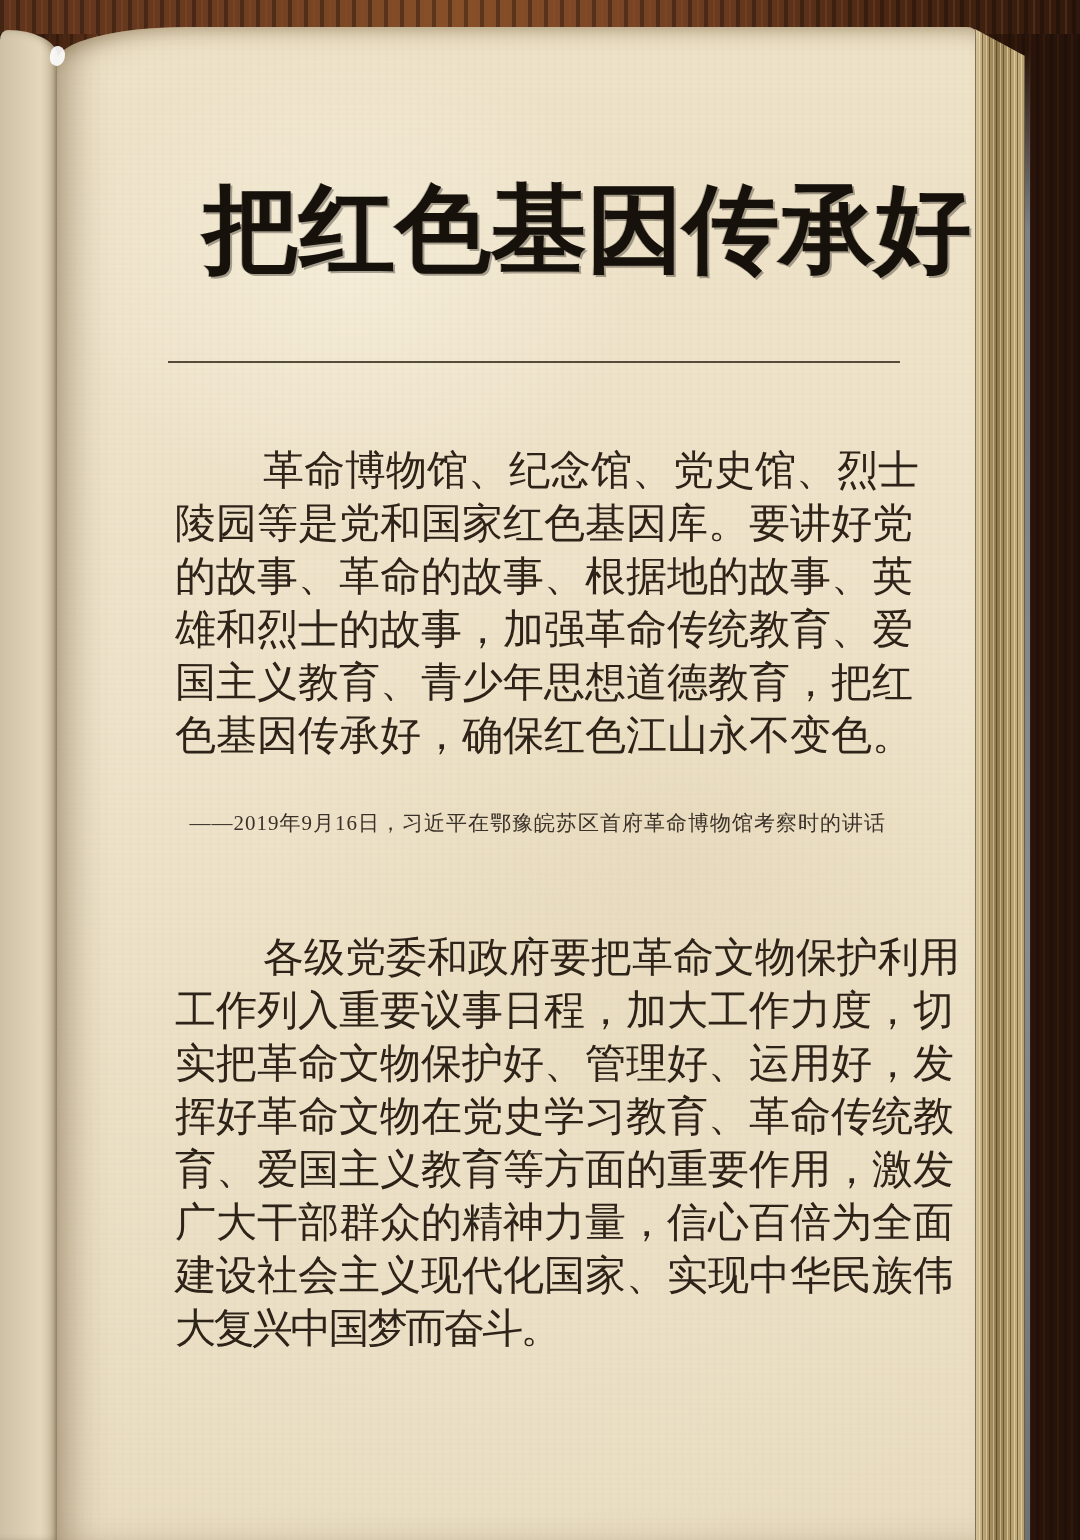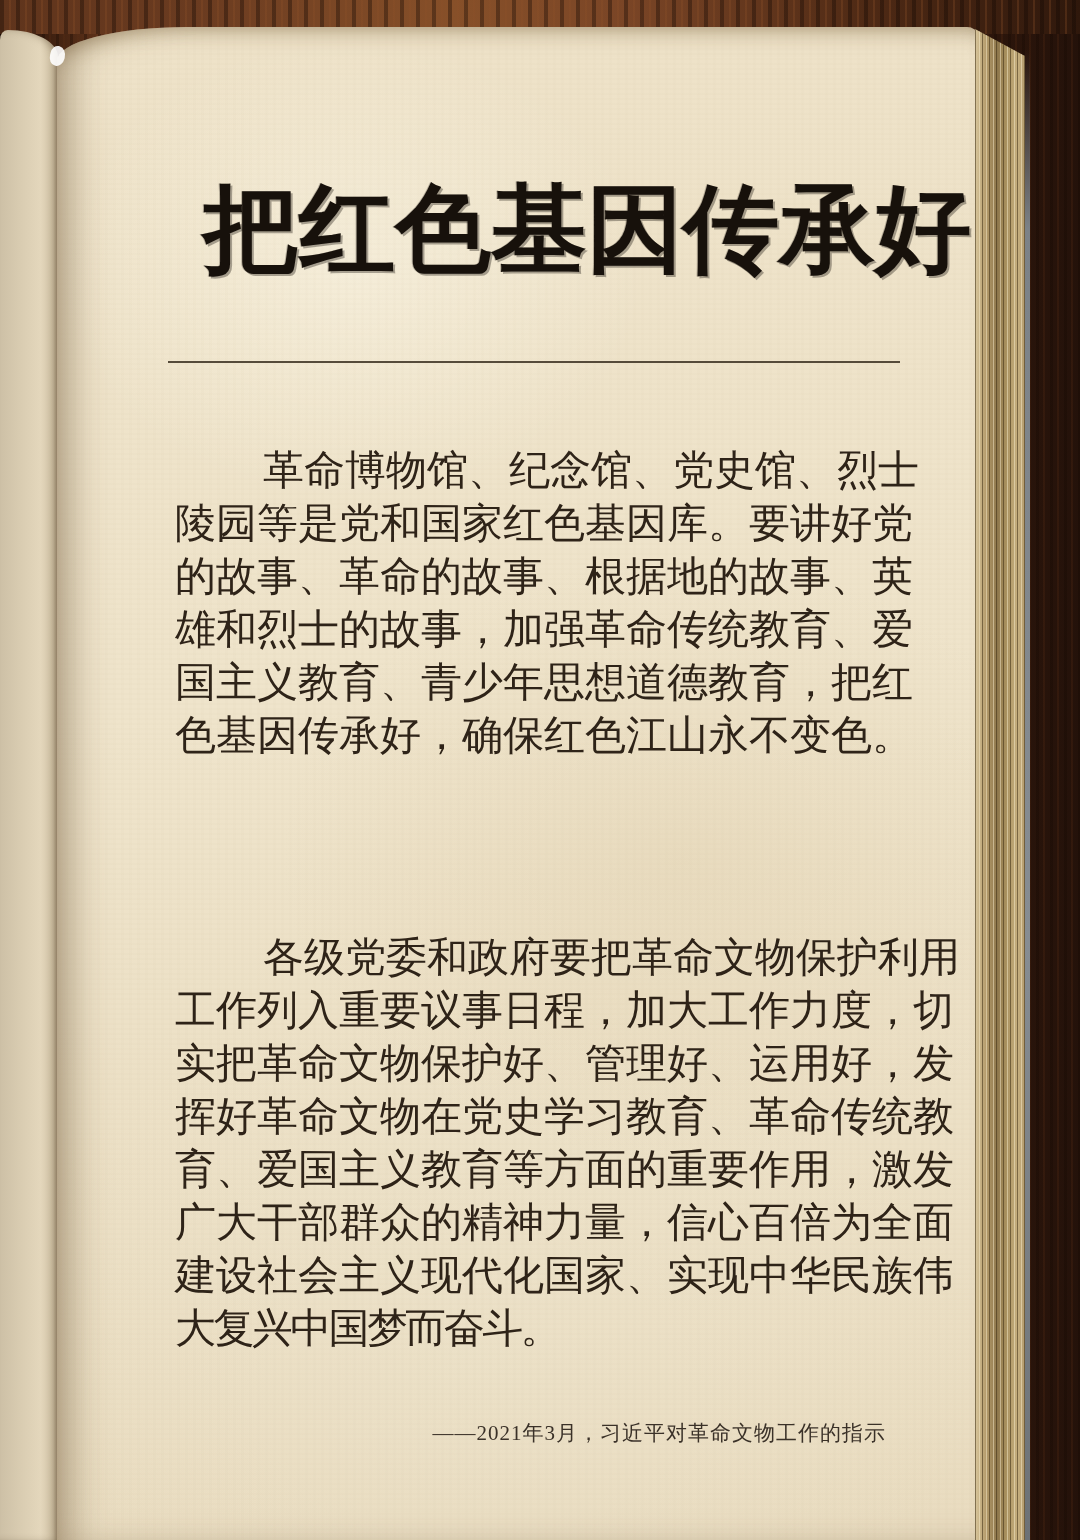--- a/index.html
+++ b/index.html
@@ -213,20 +213,21 @@
           <span>色</span>
           <span>江</span>
           <span>山</span>
           <span>永</span>
           <span>不</span>
           <span>变</span>
           <span>色</span>
           <span>。</span>
         </div>
       </div>
+    <div class="attribution attr-1">——2019年9月16日，习近平在鄂豫皖苏区首府革命博物馆考察时的讲话</div>
 
     <div class="quote quote-2">
         <div class="qline indent">
           <span>各</span>
           <span>级</span>
           <span>党</span>
           <span>委</span>
           <span>和</span>
           <span>政</span>
           <span>府</span>
@@ -373,15 +374,14 @@
           <span>兴</span>
           <span>中</span>
           <span>国</span>
           <span>梦</span>
           <span>而</span>
           <span>奋</span>
           <span>斗</span>
           <span>。</span>
         </div>
       </div>
-    <div class="attribution attr-2">——2021年3月，习近平对革命文物工作的指示</div>
   </div>
 </div>
 
 </body></html>

